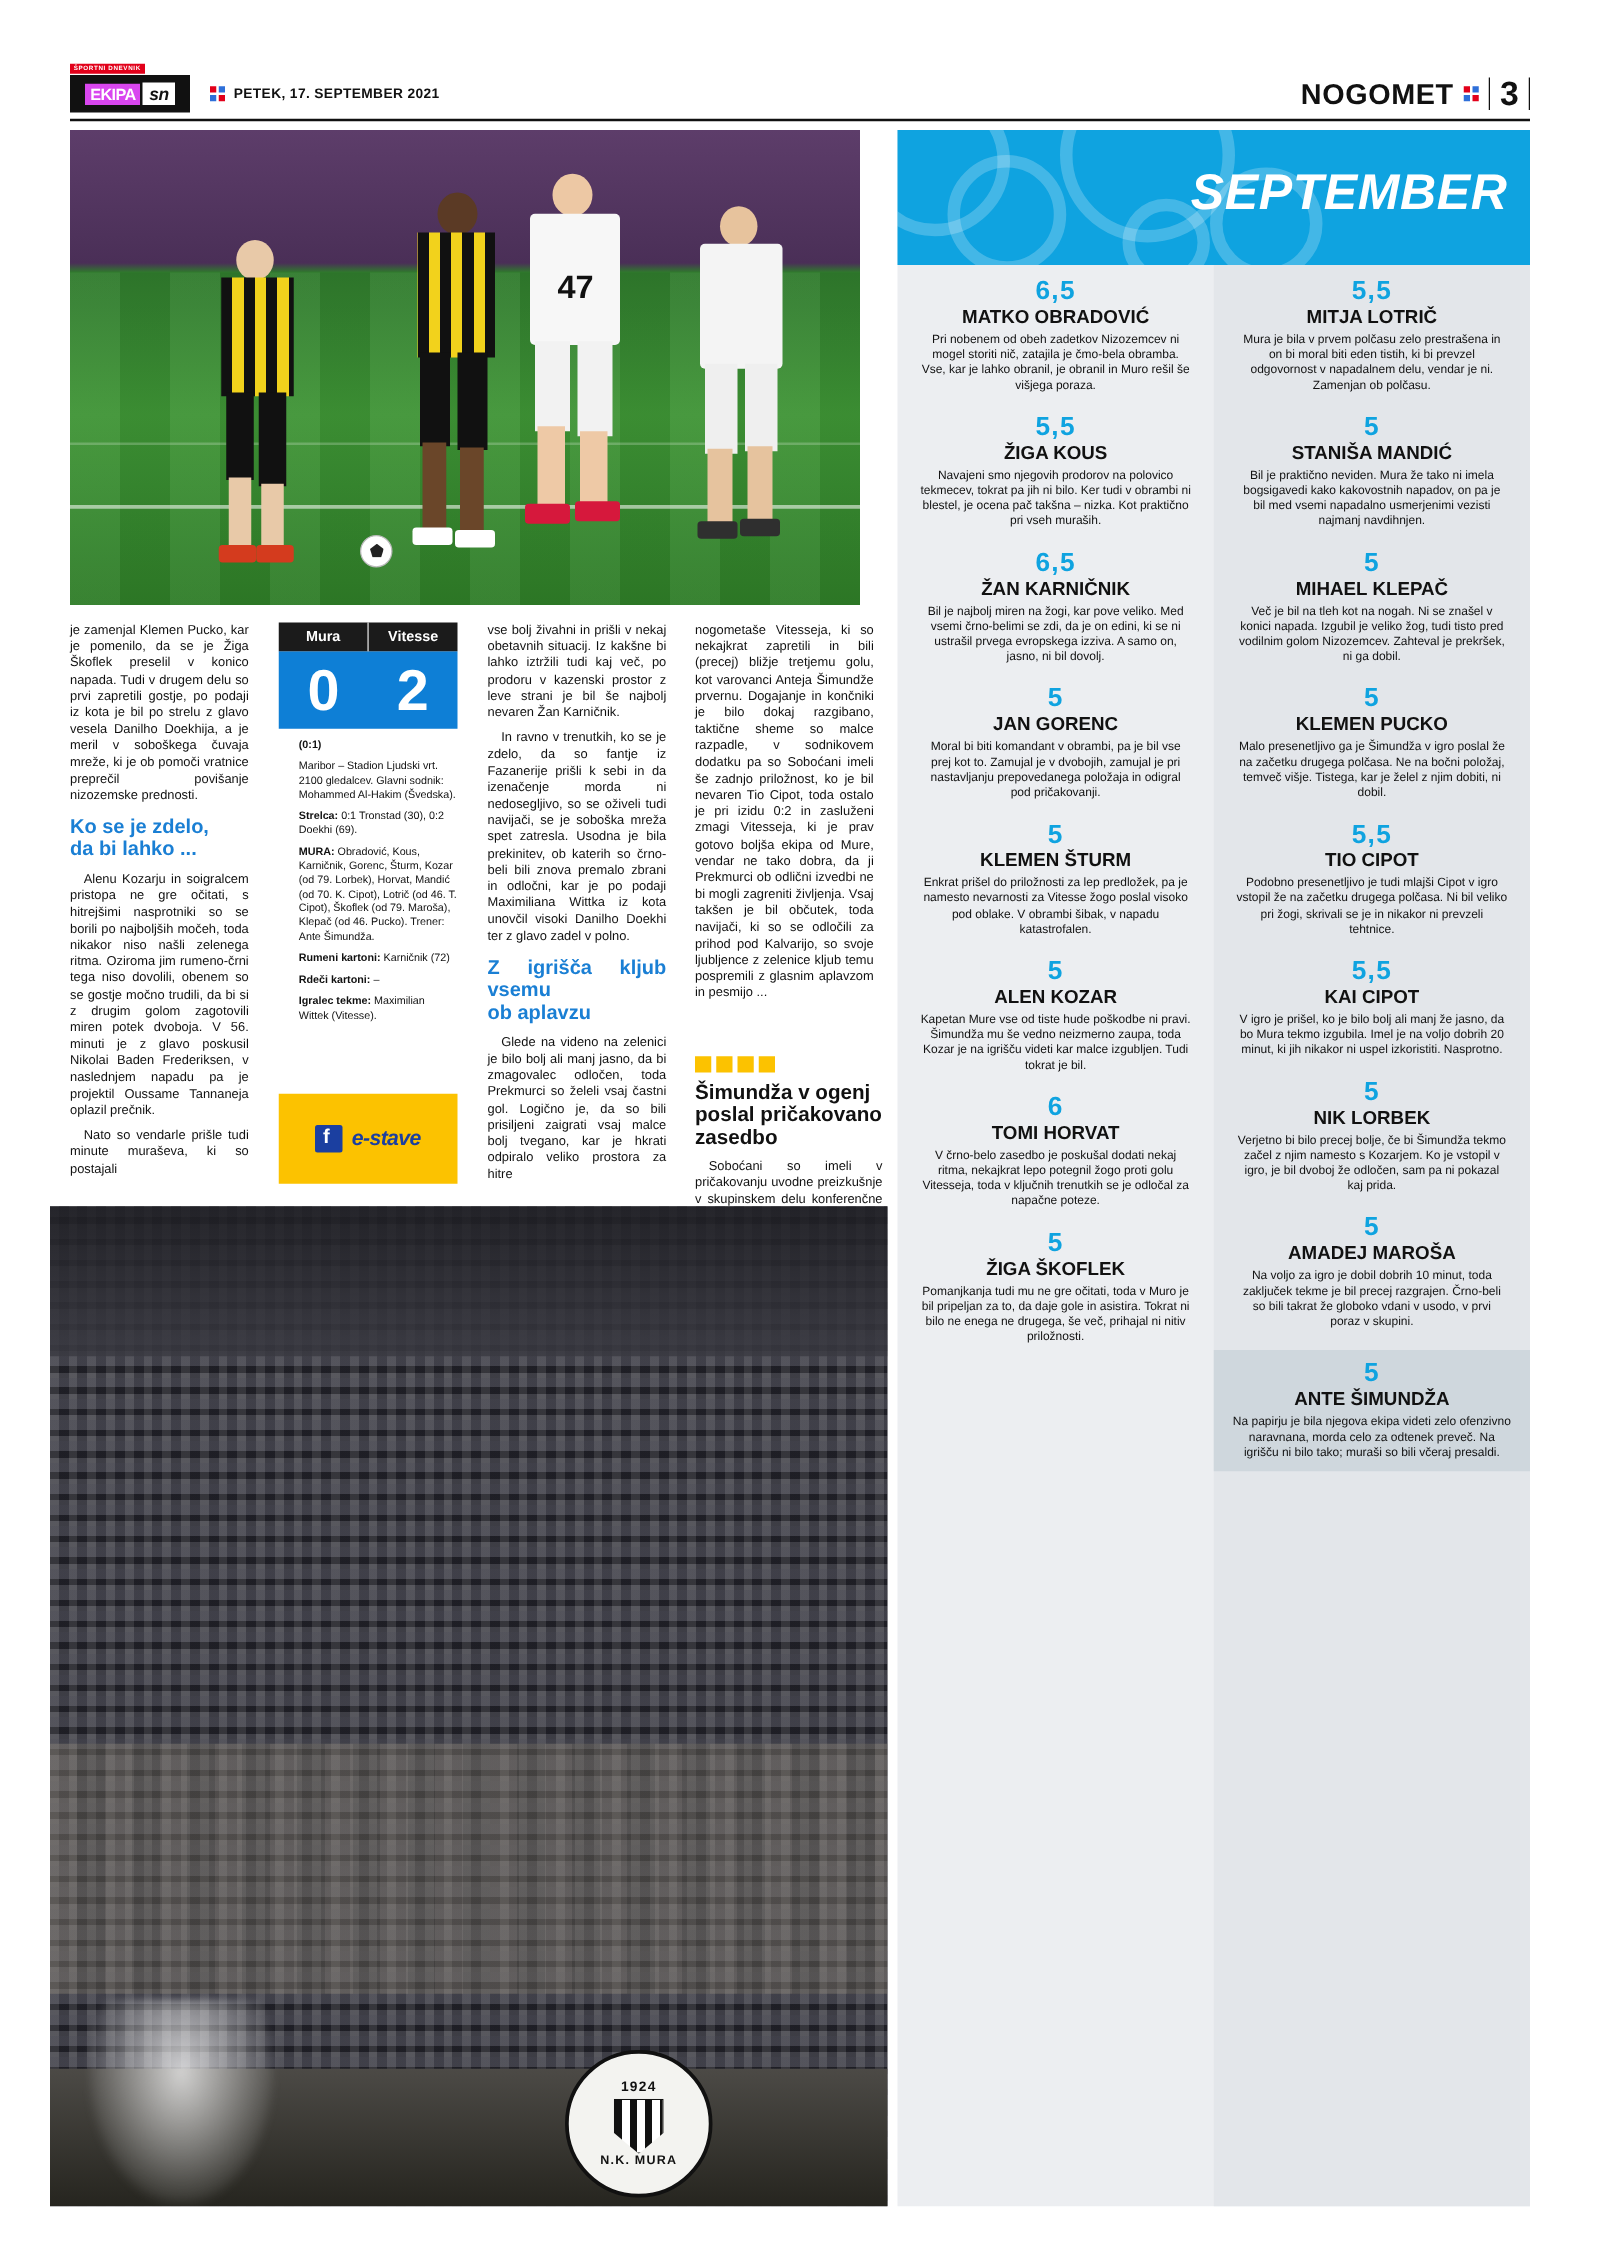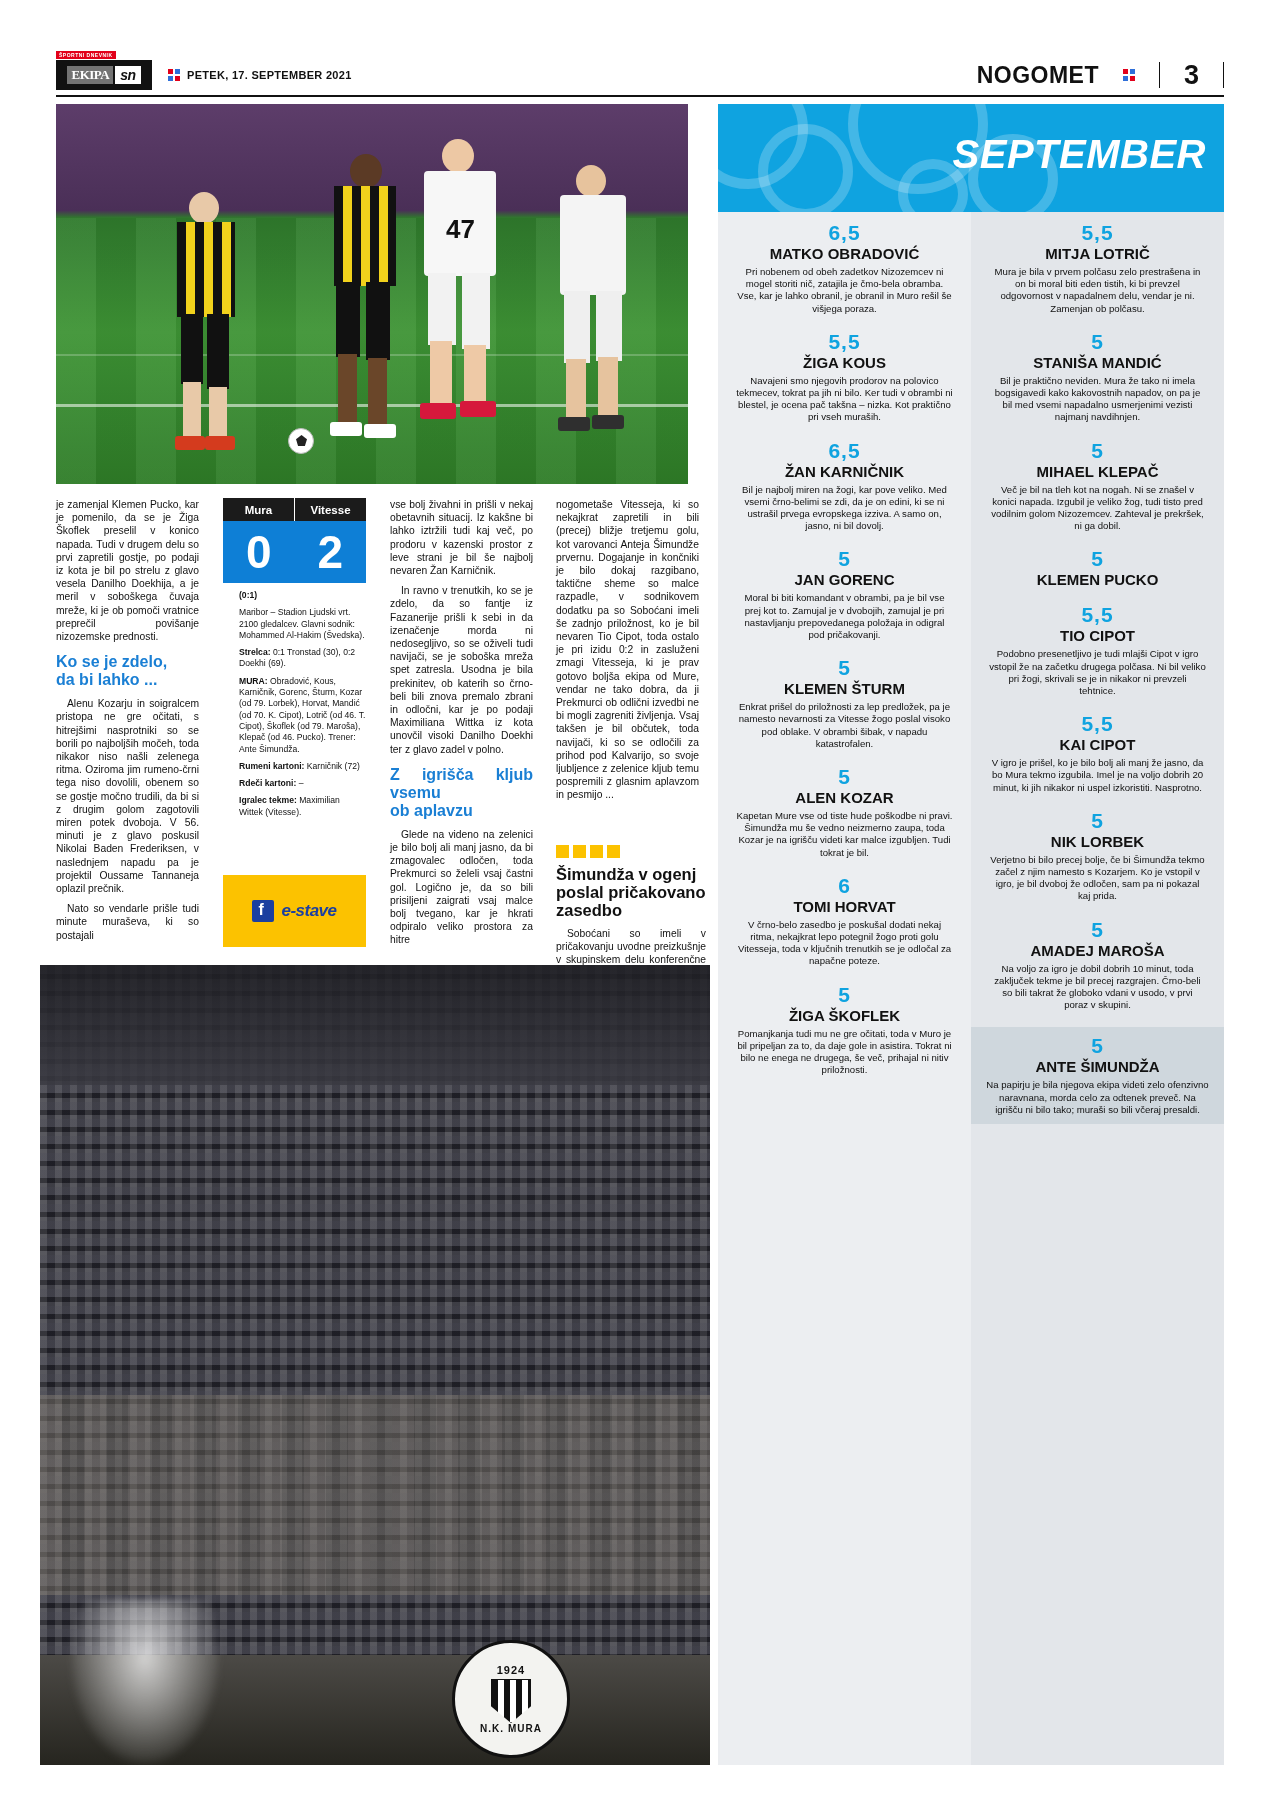--- a/index.html
+++ b/index.html
@@ -19,32 +19,32 @@
     position:absolute; left:56px; top:55px; width:1168px; height:42px;
     border-bottom:2px solid #111;
     display:flex; align-items:center;
   }
   .logo-box {
     width:96px; height:30px; background:#111; color:#fff;
     display:flex; align-items:center; justify-content:center;
     font-weight:bold; font-size:15px; letter-spacing:-0.5px;
     position:relative;
   }
-  .logo-box .ek { background:#737373; color:#fff; padding:1px 4px; font-size:13px;font-family:Liberation Serif, serif; }
+  .logo-box .ek { background:#d946ef; color:#fff; padding:1px 4px; font-size:13px; }
   .logo-box .sn { background:#fff; color:#111; padding:1px 5px; font-size:14px; margin-left:2px; font-style:italic; }
   .logo-top {
     position:absolute; top:-9px; left:0; font-size:5px; background:#e2001a;
     color:#fff; padding:1px 3px; letter-spacing:0.5px;
   }
   .date-flag { display:flex; align-items:center; margin-left:16px; gap:7px; }
   .dots { display:grid; grid-template-columns:5px 5px; grid-template-rows:5px 5px; gap:2px; }
   .dots i { display:block; width:5px; height:5px; background:#e2001a; }
   .dots i:nth-child(2), .dots i:nth-child(3) { background:#2e6fd9; }
   .date-txt { font-size:11px; font-weight:bold; letter-spacing:0.3px; color:#111; }
-  .head-right { margin-left:auto; display:flex; align-items:center; gap:24px; }
+  .head-right { margin-left:auto; display:flex; align-items:center; gap:8px; }
   .head-right .section { font-size:23px; font-weight:bold; letter-spacing:0.5px; }
   .head-right .pagenum { font-size:27px; font-weight:bold; }
   .head-right .bar { width:1px; height:26px; background:#111; }
 
   
   .photo-main {
     position:absolute; left:56px; top:104px; width:632px; height:380px;
     overflow:hidden;
     background:linear-gradient(180deg,#5d3d6a 0%,#4a2f57 28%,#2f7a2c 30%,#3e9435 60%,#2e7c27 100%);
     text-decoration:underline;
@@ -377,20 +377,21 @@
           <div class="desc">Bil je praktično neviden. Mura že tako ni imela bogsigavedi kako kakovostnih napadov, on pa je bil med vsemi napadalno usmerjenimi vezisti najmanj navdihnjen.</div>
         </div>
         <div class="rateitem">
           <div class="score">5</div>
           <div class="nm">MIHAEL KLEPAČ</div>
           <div class="desc">Več je bil na tleh kot na nogah. Ni se znašel v konici napada. Izgubil je veliko žog, tudi tisto pred vodilnim golom Nizozemcev. Zahteval je prekršek, ni ga dobil.</div>
         </div>
         <div class="rateitem">
           <div class="score">5</div>
           <div class="nm">KLEMEN PUCKO</div>
+          <div class="desc">Malo presenetljivo ga je Šimundža v igro poslal že na začetku drugega polčasa. Ne na bočni položaj, temveč višje. Tistega, kar je želel z njim dobiti, ni dobil.</div>
         </div>
         <div class="rateitem">
           <div class="score">5,5</div>
           <div class="nm">TIO CIPOT</div>
           <div class="desc">Podobno presenetljivo je tudi mlajši Cipot v igro vstopil že na začetku drugega polčasa. Ni bil veliko pri žogi, skrivali se je in nikakor ni prevzeli tehtnice.</div>
         </div>
         <div class="rateitem">
           <div class="score">5,5</div>
           <div class="nm">KAI CIPOT</div>
           <div class="desc">V igro je prišel, ko je bilo bolj ali manj že jasno, da bo Mura tekmo izgubila. Imel je na voljo dobrih 20 minut, ki jih nikakor ni uspel izkoristiti. Nasprotno.</div>

